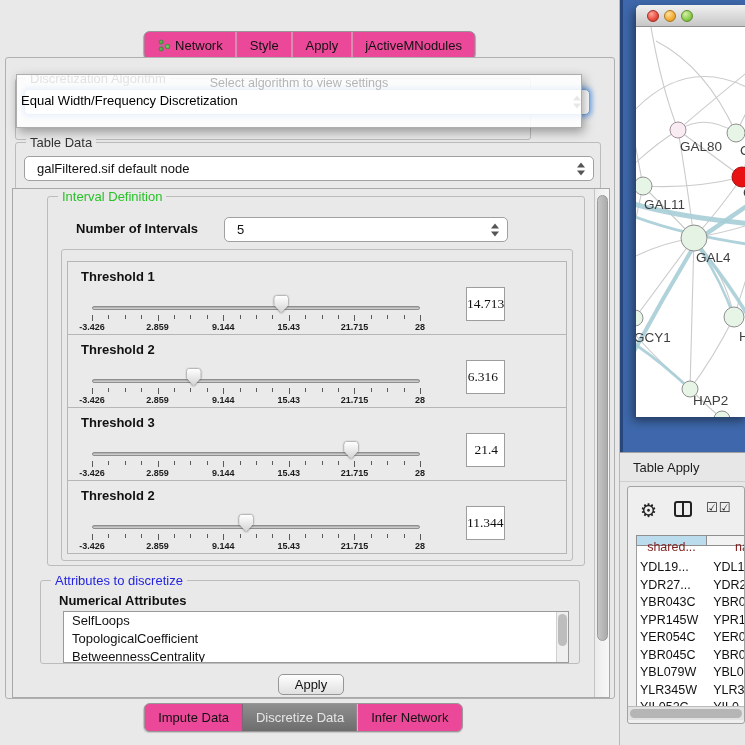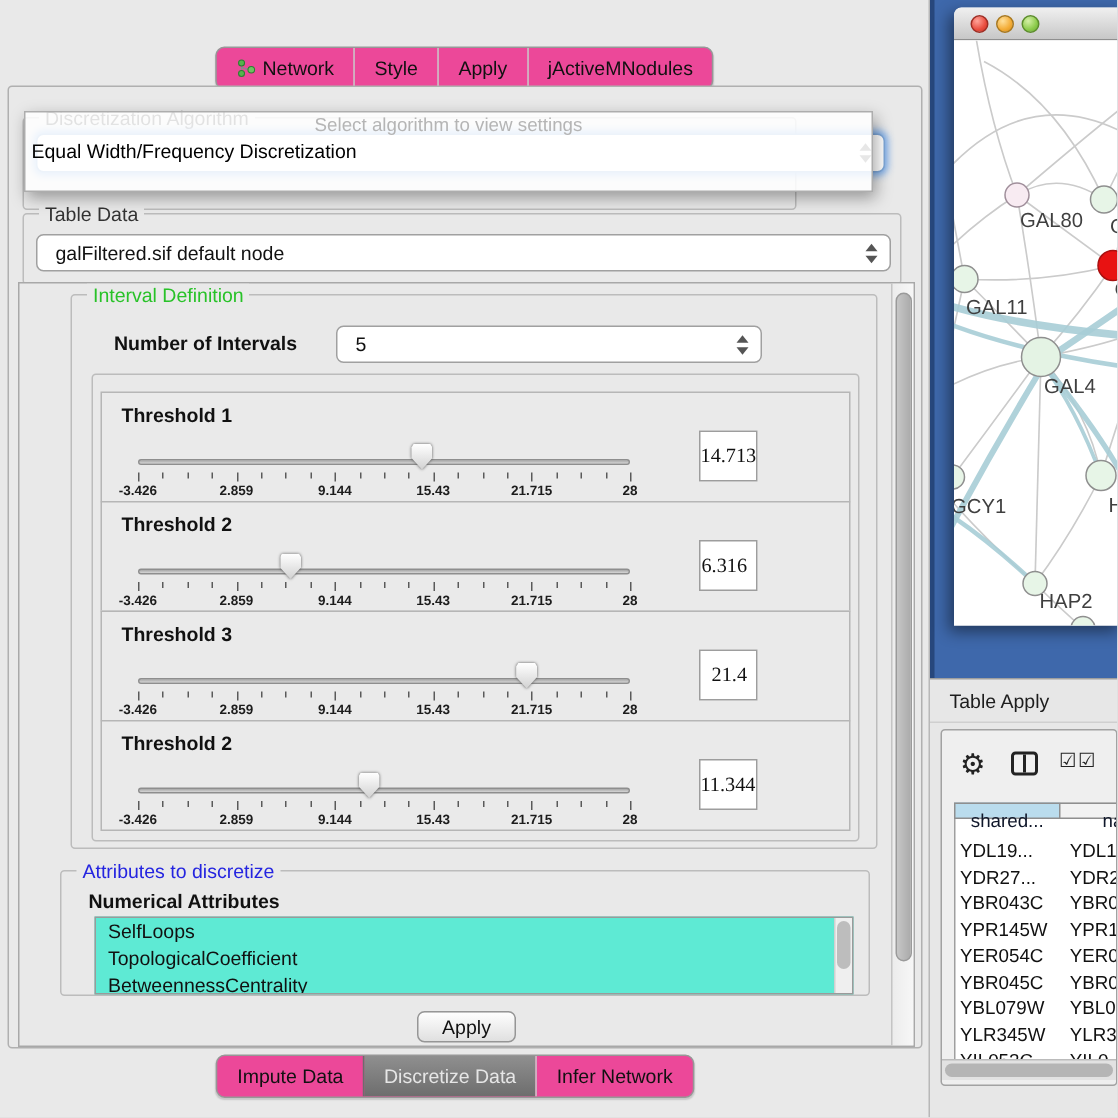--- a/index.html
+++ b/index.html
@@ -50,21 +50,21 @@
   .thr-panel{position:relative;width:500px;height:74px;border:1px solid #b6b6b6;margin-top:-1px;background:#eaeaea;}
   .thr-label{position:absolute;left:13px;top:7px;font-size:13px;font-weight:bold;color:#111;}
   .slider-track{position:absolute;left:24px;top:44px;width:328px;height:4px;border:1px solid #8e8e8e;border-radius:3px;background:linear-gradient(#a8a8a8,#d6d6d6);}
   .handle-wrap{position:absolute;top:34px;filter:drop-shadow(0 0 1px rgba(70,70,70,0.9));}
   .slider-handle{width:14px;height:17px;background:linear-gradient(#ffffff,#d2d2d2);clip-path:polygon(10% 0,90% 0,100% 14%,100% 55%,50% 100%,0 55%,0 14%);}
   .tick{position:absolute;width:1px;background:#5a5a5a;top:53px;height:4px;}
   .tick.major{height:6px;}
   .scale-label{position:absolute;top:60px;transform:translateX(-50%);font-size:9px;font-weight:bold;color:#1c1c1c;white-space:nowrap;}
   .value-box{position:absolute;left:398px;top:25px;width:39px;height:34px;background:#fff;border:1px solid #9d9d9d;font-size:13.5px;color:#111;text-align:right;line-height:32px;padding-right:6px;font-family:Liberation Serif, serif;}
 
-  .attr-list{position:absolute;left:22px;top:30px;width:506px;height:52px;background:#5eead4;border:1px solid #9a9a9a;overflow:hidden;}
+  .attr-list{position:absolute;left:22px;top:30px;width:506px;height:52px;background:#ffffff;border:1px solid #9a9a9a;overflow:hidden;}
   .attr-item{padding-left:8px;line-height:18px;font-size:13px;color:#111;white-space:nowrap;}
   .attr-scroll{position:absolute;right:0;top:0;width:12px;height:100%;background:#efefef;border-left:1px solid #d0d0d0;}
   .attr-thumb{position:absolute;left:1px;top:2px;width:9px;height:32px;border-radius:5px;background:#bdbdbd;}
 
   .apply-btn{position:absolute;left:50%;transform:translateX(-50%);top:485px;width:66px;height:21px;border:1px solid #969696;border-radius:5px;background:linear-gradient(#fefefe,#e0e0e0);font-size:13px;color:#111;text-align:center;line-height:19px;}
 
   
   .right-side{position:absolute;left:620px;top:0;width:125px;height:745px;overflow:hidden;background:#e7e7e7;}
   .desktop{position:absolute;left:0;top:0;width:125px;height:452px;background:#3e68ab;border-left:3px solid #27477c;}
   .net-window{position:absolute;left:13px;top:5px;width:112px;height:412px;background:#fff;border-radius:5px 0 0 0;box-shadow:-3px 4px 10px rgba(0,0,0,0.45);}
@@ -78,21 +78,21 @@
   .tp-header{position:absolute;left:0;top:452px;width:125px;height:30px;background:#e7e7e7;border-top:1px solid #9f9f9f;border-bottom:1px solid #cfcfcf;}
   .tp-title{position:absolute;left:13px;top:0;line-height:30px;font-size:13px;color:#1d1d1d;}
   .tp-body{position:absolute;left:0;top:482px;width:125px;height:263px;background:#e7e7e7;}
   .tp-inset{position:absolute;left:7px;top:4px;width:118px;height:238px;background:#efefef;border:1px solid #a2a2a2;border-radius:3px;overflow:hidden;}
   .gear{position:absolute;left:12px;top:10px;font-size:19px;color:#222;font-family:"DejaVu Sans",sans-serif;line-height:26px;}
   .col-icon{position:absolute;left:46px;top:14px;width:18px;height:16px;border:2px solid #222;border-radius:3px;}
   .col-icon:before{content:"";position:absolute;left:50%;top:0;bottom:0;width:2px;background:#222;transform:translateX(-50%);}
   .checks{position:absolute;left:78px;top:13px;font-size:13px;color:#222;letter-spacing:1px;font-family:"DejaVu Sans",sans-serif;}
   .tbl{position:absolute;left:8px;top:48px;width:171px;background:#fff;border:1px solid #9f9f9f;}
   .tbl-header{display:flex;height:23px;}
-  .th{font-size:12.5px;color:#0f172a;line-height:22px;border:1px solid #8f8f8f;margin:-1px 0 13px -1px;}
+  .th{font-size:12.5px;color:#7f1d1d;line-height:22px;border:1px solid #8f8f8f;margin:-1px 0 13px -1px;}
   .th1{width:72px;background:#badced;text-align:center;}
   .th2{width:101px;background:#f2f2f2;padding-left:28px;}
   .tbl-row{display:flex;height:17.5px;font-size:12.5px;color:#111;line-height:17.5px;}
   .td1{width:71px;padding-left:3px;white-space:nowrap;overflow:hidden;}
   .td2{width:100px;padding-left:6px;white-space:nowrap;overflow:hidden;}
   .hscroll{position:absolute;left:0;top:219px;width:118px;height:14px;background:#e2e2e2;border-top:1px solid #bbb;}
   .hscroll-thumb{position:absolute;left:2px;top:2px;width:112px;height:9px;border-radius:5px;background:#b5b5b5;}
 </style>
 </head>
 <body>

